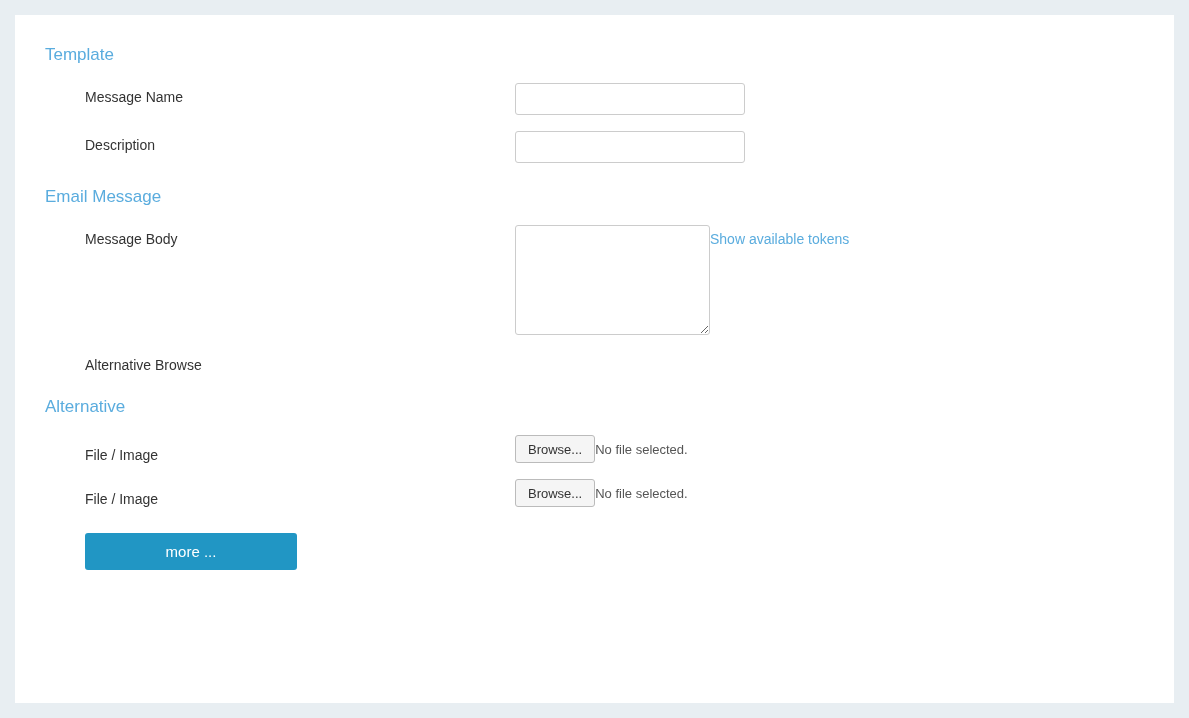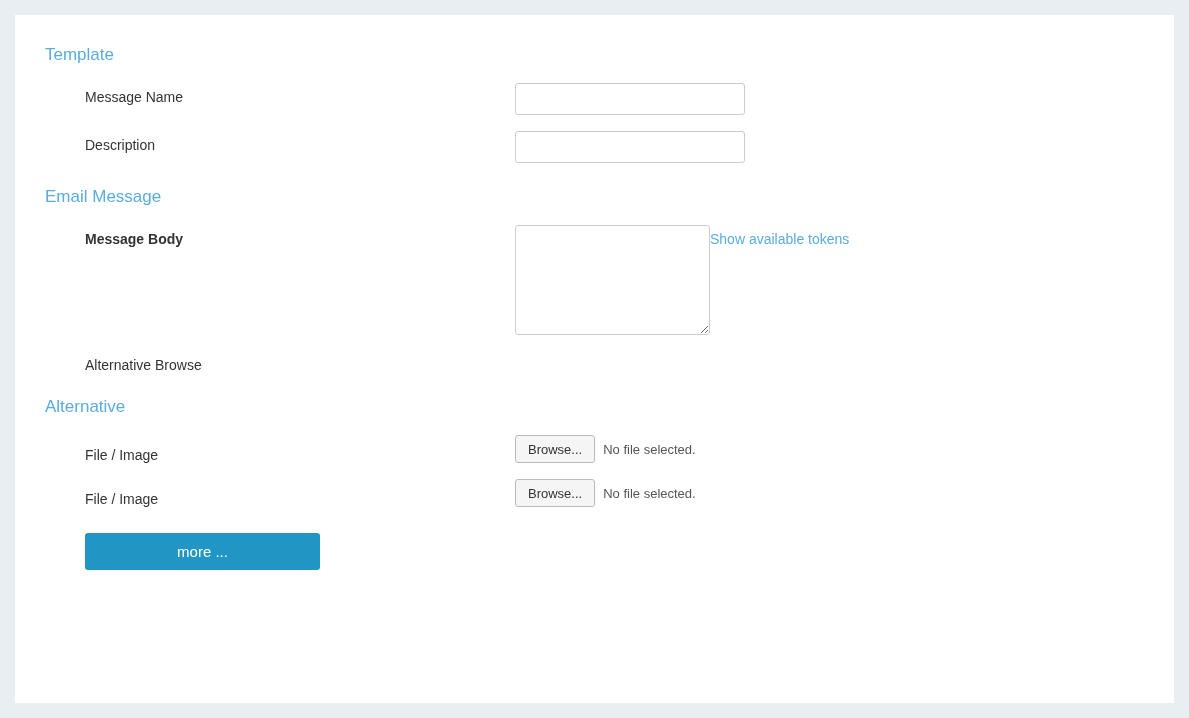--- a/index.html
+++ b/index.html
@@ -77,21 +77,20 @@
       margin-bottom: 16px;
       padding-left: 40px;
     }
 
     .message-body-label {
       width: 430px;
       min-width: 430px;
       padding-top: 6px;
       color: #333;
       font-size: 14px;
-      font-weight: bold;
     }
 
     .message-body-inputs {
       display: flex;
       align-items: flex-start;
     }
 
     .show-tokens-link {
       color: #5aacde;
       text-decoration: none;
@@ -111,21 +110,20 @@
     .file-label {
       width: 430px;
       min-width: 430px;
       color: #333;
       font-size: 14px;
     }
 
     .file-inputs {
       display: flex;
       align-items: center;
-      gap: 8px;
     }
 
     .browse-button {
       background: #f5f5f5;
       border: 1px solid #bbb;
       border-radius: 3px;
       padding: 4px 12px;
       font-size: 13px;
       cursor: pointer;
       color: #333;
@@ -136,21 +134,21 @@
       color: #555;
       font-size: 13px;
     }
 
     .more-button {
       background: #2196c4;
       color: #fff;
       border: none;
       border-radius: 3px;
       padding: 10px 0;
-      width: 235px;
+      width: 212px;
       font-size: 15px;
       cursor: pointer;
       margin-left: 40px;
       margin-top: 10px;
     }
   </style>
 </head>
 <body>
 
 <div class="page-wrapper">

